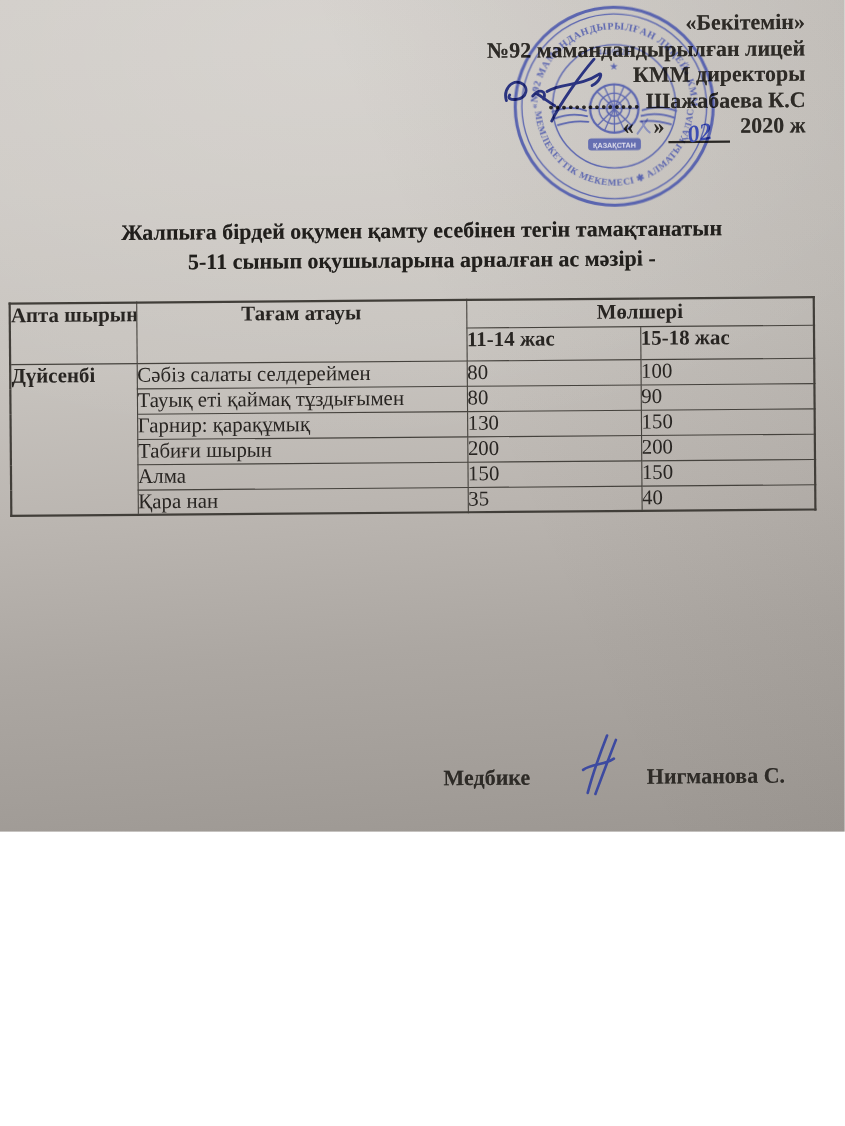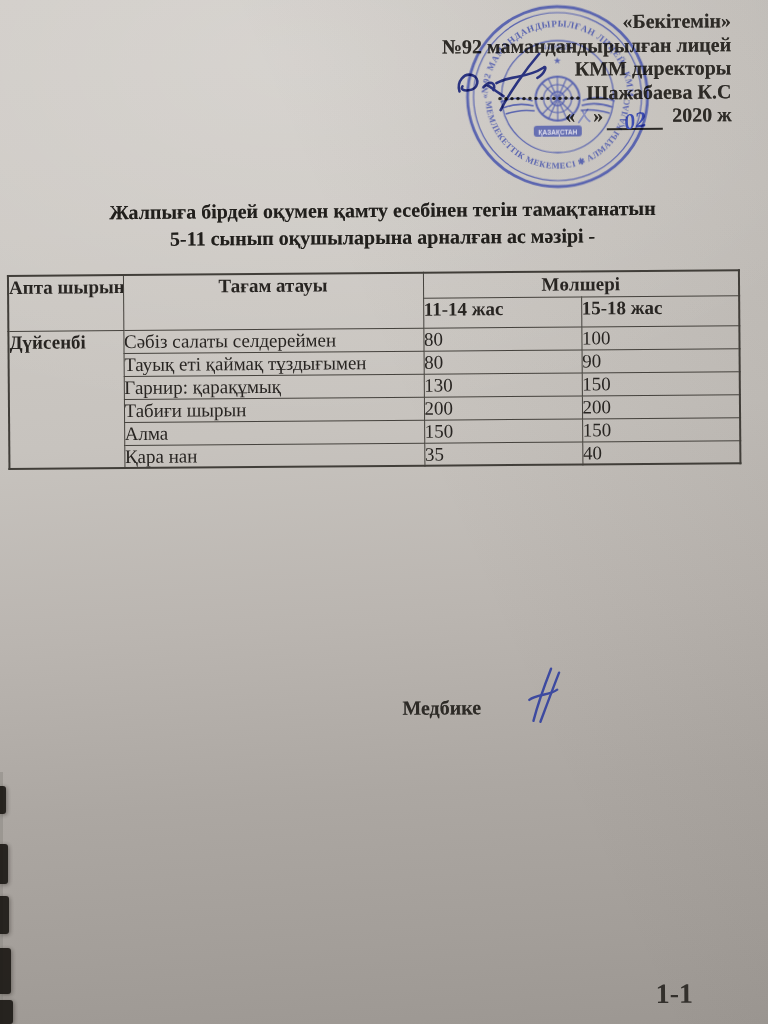--- a/index.html
+++ b/index.html
@@ -1,18 +1,18 @@
 <!DOCTYPE html>
 <html><head>
 <meta charset="utf-8">
 <style>
   html,body{margin:0;padding:0;}
   body{width:768px;height:1024px;overflow:hidden;font-family:"Liberation Serif",serif;}
   .photo{
-    position:relative;width:768px;height:1024px;overflow:hidden;
+    position:relative;width:768px;height:756px;overflow:hidden;
     background:
       radial-gradient(ellipse 900px 520px at 38% 6%, rgba(255,255,255,0.16), rgba(255,255,255,0) 70%),
       linear-gradient(247deg, rgba(55,50,45,0.10), rgba(55,50,45,0) 45%),
       linear-gradient(176deg,#d0ccc7 0%,#cdc9c4 22%,#c7c3be 42%,#bab5b0 60%,#aca7a2 76%,#a39e99 90%,#9c9792 100%);
   }
   .page{position:absolute;inset:0;transform:rotate(-0.45deg);transform-origin:50% 40%;color:#262421;}
 
   
   .approval{position:absolute;top:12px;right:34px;text-align:right;font-weight:bold;
     font-size:20px;line-height:23.5px;color:#2e2b27;text-shadow:0 0 0.6px rgba(46,43,39,0.55);}
@@ -196,20 +196,21 @@
       <span class="lbl">Медбике</span>
       <span class="gap1"></span>
       <svg class="nurse-sig" width="46" height="60" viewBox="0 0 46 60">
         <g stroke="#3d4aa0" stroke-width="2.4" fill="none" stroke-linecap="round">
           <path d="M28,4 C22,19 14,41 10,56"></path>
           <path d="M36,8 C30,23 22,44 17,57"></path>
           <path d="M6,35 C14,29 26,31 34,25"></path>
         </g>
       </svg>
       <span class="gap2"></span>
+      <span class="lbl">Нигманова С.</span>
     </div>
 
     <div class="page-num">1-1</div>
   </div>
 
   <div class="edge-strip"></div>
   <div class="bmark bm1"></div>
   <div class="bmark bm2"></div>
   <div class="bmark bm3"></div>
   <div class="bmark bm4"></div>

